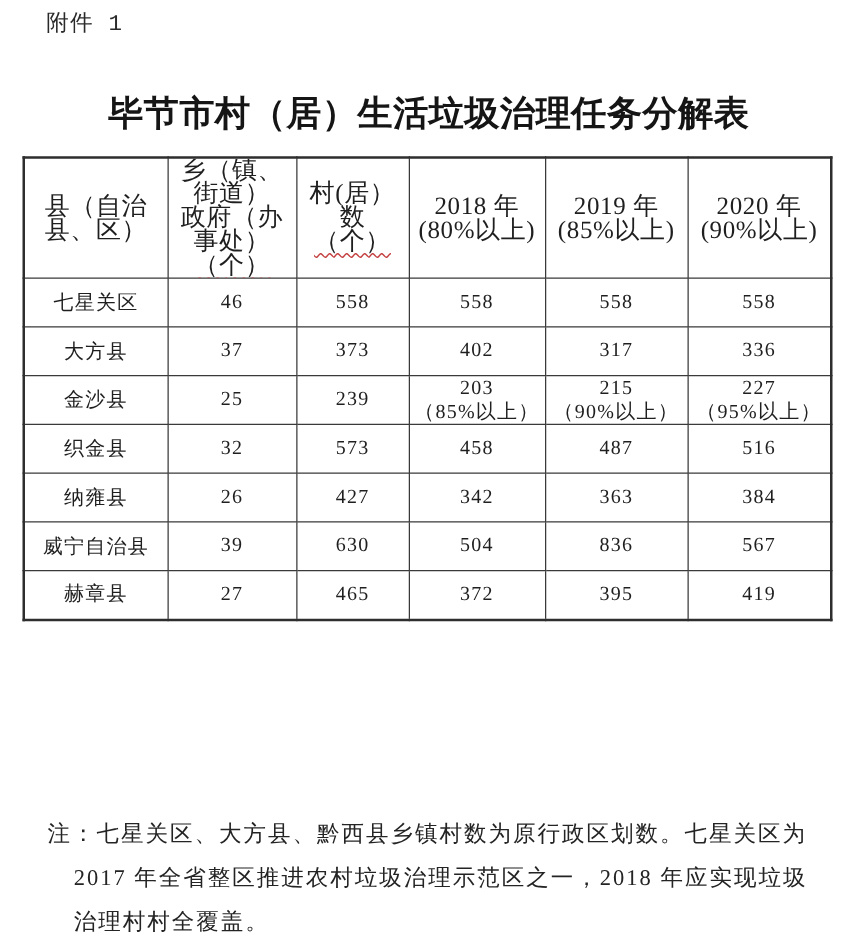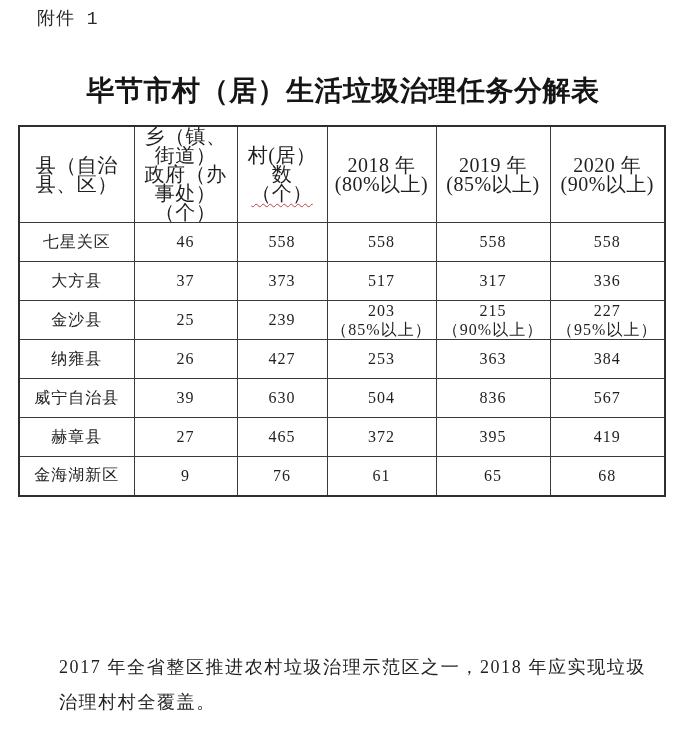--- a/index.html
+++ b/index.html
@@ -143,66 +143,67 @@
     <td class="cell-num">46</td>
     <td class="cell-num">558</td>
     <td class="cell-num pre-line">558</td>
     <td class="cell-num pre-line">558</td>
     <td class="cell-num pre-line">558</td>
   </tr>
       <tr>
     <td class="pre-line">大方县</td>
     <td class="cell-num">37</td>
     <td class="cell-num">373</td>
-    <td class="cell-num pre-line">517</td>
+    <td class="cell-num pre-line">402</td>
     <td class="cell-num pre-line">317</td>
     <td class="cell-num pre-line">336</td>
   </tr>
       <tr>
     <td class="pre-line">金沙县</td>
     <td class="cell-num">25</td>
     <td class="cell-num">239</td>
     <td class="cell-num pre-line cell-year">203
 （85%以上）</td>
     <td class="cell-num pre-line cell-year">215
 （90%以上）</td>
     <td class="cell-num pre-line cell-year">227
 （95%以上）</td>
   </tr>
       <tr>
+    <td class="pre-line">织金县</td>
+    <td class="cell-num">32</td>
+    <td class="cell-num">573</td>
+    <td class="cell-num pre-line">458</td>
+    <td class="cell-num pre-line">487</td>
+    <td class="cell-num pre-line">516</td>
+  </tr>
+      <tr>
     <td class="pre-line">纳雍县</td>
     <td class="cell-num">26</td>
     <td class="cell-num">427</td>
-    <td class="cell-num pre-line">253</td>
+    <td class="cell-num pre-line">342</td>
     <td class="cell-num pre-line">363</td>
     <td class="cell-num pre-line">384</td>
   </tr>
       <tr>
     <td class="pre-line">威宁自治县</td>
     <td class="cell-num">39</td>
     <td class="cell-num">630</td>
     <td class="cell-num pre-line">504</td>
     <td class="cell-num pre-line">836</td>
     <td class="cell-num pre-line">567</td>
   </tr>
       <tr>
     <td class="pre-line">赫章县</td>
     <td class="cell-num">27</td>
     <td class="cell-num">465</td>
     <td class="cell-num pre-line">372</td>
     <td class="cell-num pre-line">395</td>
     <td class="cell-num pre-line">419</td>
   </tr>
-      <tr>
-    <td class="pre-line">金海湖新区</td>
-    <td class="cell-num">9</td>
-    <td class="cell-num">76</td>
-    <td class="cell-num pre-line">61</td>
-    <td class="cell-num pre-line">65</td>
-    <td class="cell-num pre-line">68</td>
-  </tr>
     </tbody>
 </table>
 
 <div class="note">
+  <div class="note-line first">注：七星关区、大方县、黔西县乡镇村数为原行政区划数。七星关区为</div>
   <div class="note-line">2017 年全省整区推进农村垃圾治理示范区之一，2018 年应实现垃圾</div>
   <div class="note-line">治理村村全覆盖。</div>
 </div>
 
 </body></html>

